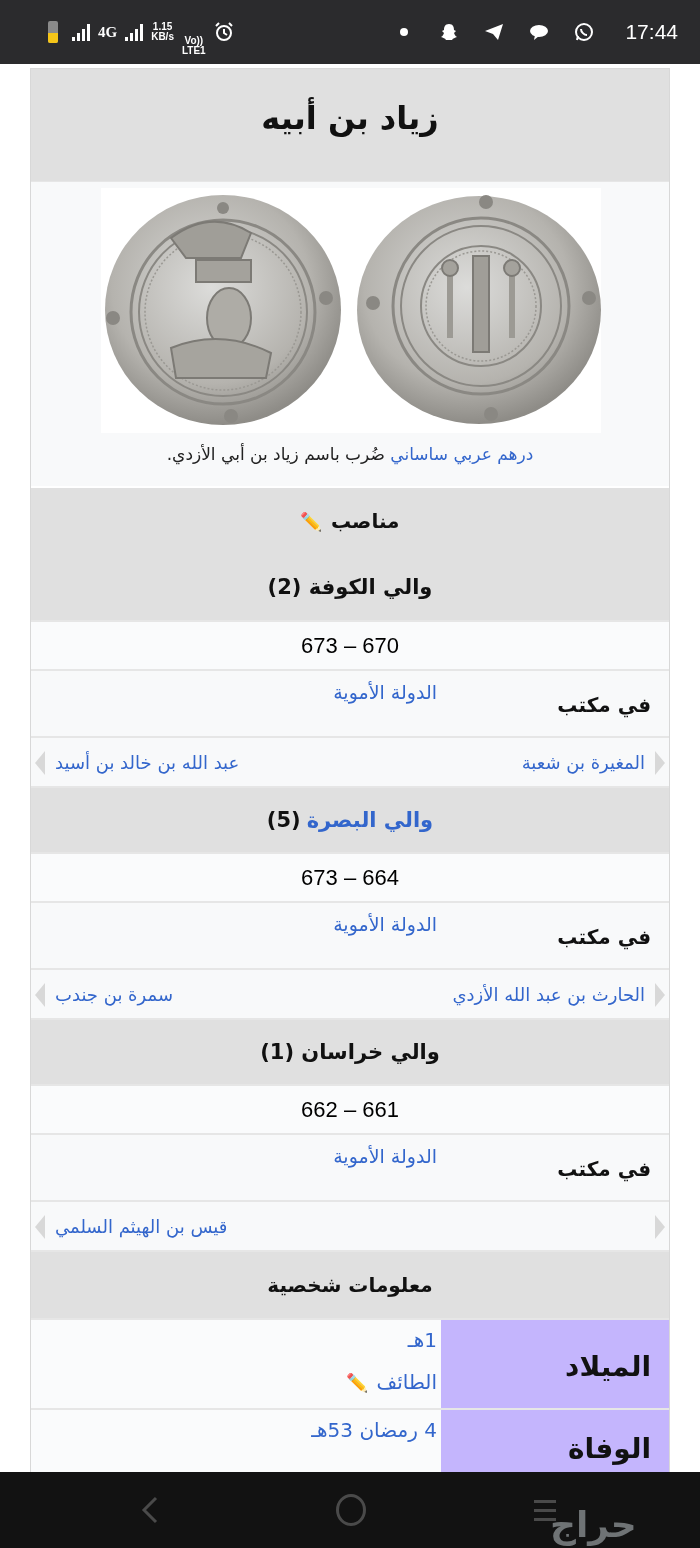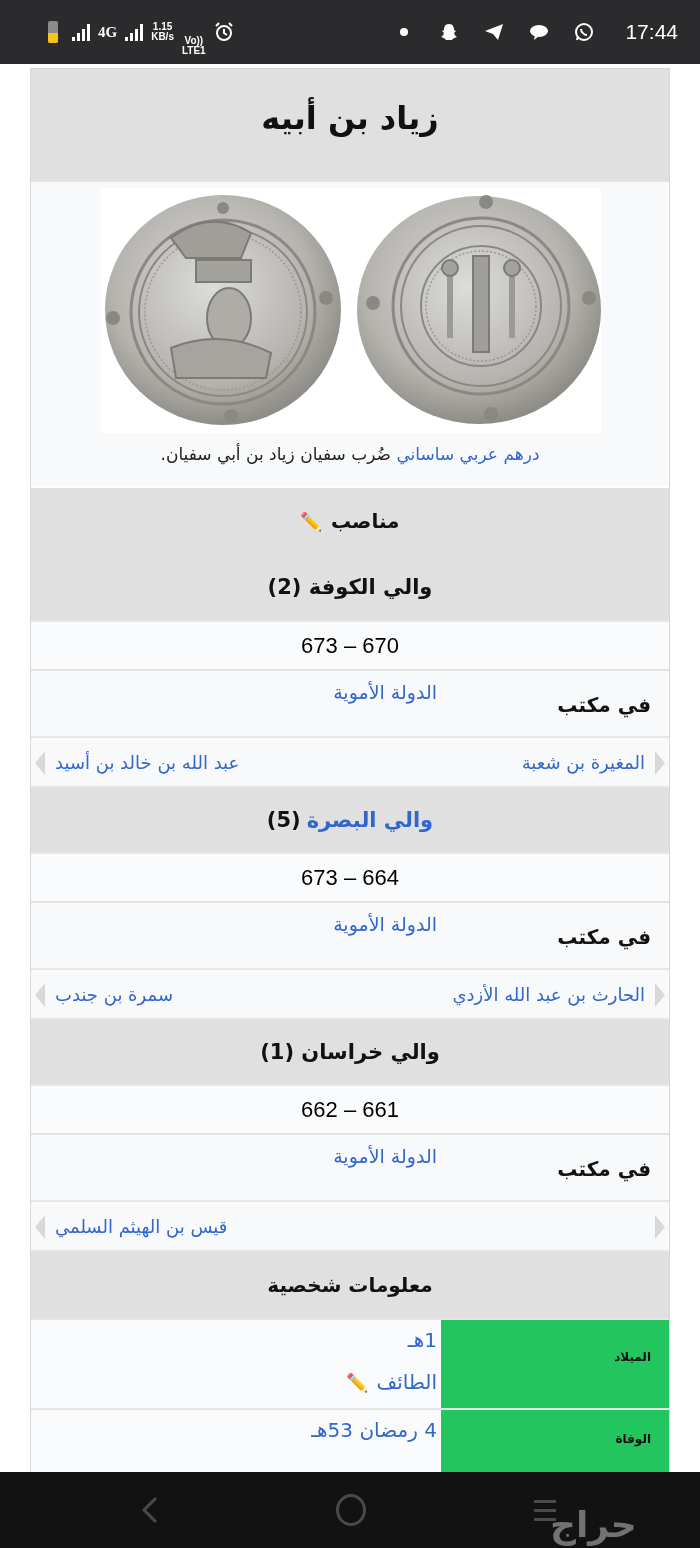--- a/index.html
+++ b/index.html
@@ -29,21 +29,21 @@
   .sub-hdr { height: 66px; font-size: 21px; }
   .row { border-top: 2px solid #e6e6e6; background: #f8f9fa; position: relative; }
   .dates { height: 49px; display: flex; align-items: center; justify-content: center; font-size: 22px; color: #000000; font-family: "Liberation Sans", sans-serif; direction: ltr; background: #fafbfc; }
   .office { height: 67px; }
   .office .lbl { position: absolute; right: 18px; top: 22px; font-size: 20px; font-weight: bold; color: #111; }
   .office .val { position: absolute; right: 232px; top: 10px; font-size: 19px; color: #3366cc; }
   .succ { height: 50px; display: flex; align-items: center; justify-content: space-between; padding: 0 24px; font-size: 18px; color: #3366cc; }
   .arrow-r { position: absolute; right: 4px; top: 13px; width: 0; height: 0; border-top: 12px solid transparent; border-bottom: 12px solid transparent; border-left: 10px solid #d8d8d8; }
   .arrow-l { position: absolute; left: 4px; top: 13px; width: 0; height: 0; border-top: 12px solid transparent; border-bottom: 12px solid transparent; border-right: 10px solid #d8d8d8; }
   .pers-row { position: relative; display: flex; }
-  .pers-row .lbl-cell { width: 228px; background: #22c55e; font-size: 12px; font-weight: bold; color: #111; padding: 0 18px; }
+  .pers-row .lbl-cell { width: 228px; background: #c4b5fd; font-size: 28px; font-weight: bold; color: #111; padding: 0 18px; }
   .pers-row .val-cell { flex: 1; background: #fafbfc; padding: 10px 232px 0 0; font-size: 20px; color: #3366cc; }
   .pencil { display: inline-block; font-size: 18px; margin-right: 8px; }
 
   .nav-bar { position: absolute; left: 0; top: 1472px; width: 700px; height: 76px; background: #121212; }
   .nav-back { position: absolute; left: 138px; top: 22px; width: 24px; height: 32px; }
   .nav-home { position: absolute; left: 336px; top: 22px; width: 30px; height: 32px; border: 3px solid #4a4a4a; border-radius: 50%; }
   .nav-recent { position: absolute; left: 534px; top: 26px; width: 30px; height: 26px; }
   .watermark { position: absolute; left: 550px; top: 32px; font-size: 36px; font-weight: bold; color: #6f7375; direction: rtl; font-family: "DejaVu Sans", sans-serif; }
 </style>
 </head>
@@ -153,21 +153,21 @@
           <rect x="408" y="80" width="6" height="70" fill="#9c9a94"></rect>
           <circle cx="349" cy="80" r="8" fill="#a4a29c" stroke="#7c7a75" stroke-width="2"></circle>
           <circle cx="411" cy="80" r="8" fill="#a4a29c" stroke="#7c7a75" stroke-width="2"></circle>
           <circle cx="385" cy="14" r="7" fill="#8a8883"></circle>
           <circle cx="272" cy="115" r="7" fill="#8a8883"></circle>
           <circle cx="488" cy="110" r="7" fill="#8a8883"></circle>
           <circle cx="390" cy="226" r="7" fill="#8a8883"></circle>
         </svg>
       </div>
       <div class="caption">
-        <span class="link">درهم عربي ساساني</span><span> ضُرب سفيان زياد بن أبي سفيان.</span>
+        <span class="link">درهم عربي ساساني</span><span> ضُرب باسم زياد بن أبي الأزدي.</span>
       </div>
     </div>
 
     <div class="hdr sec-hdr">
       <span>مناصب</span>
       <span class="pencil">✏️</span>
     </div>
 
     <div class="hdr sub-hdr">
       <span class="link"></span>

